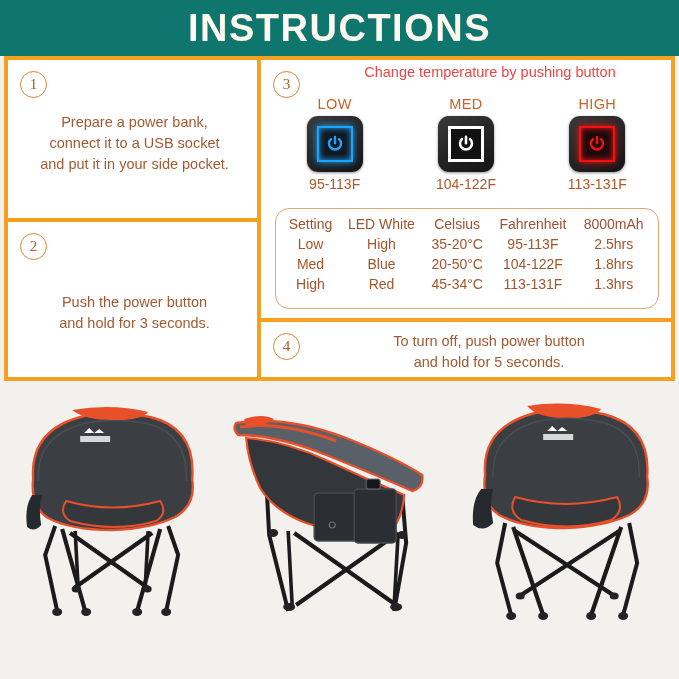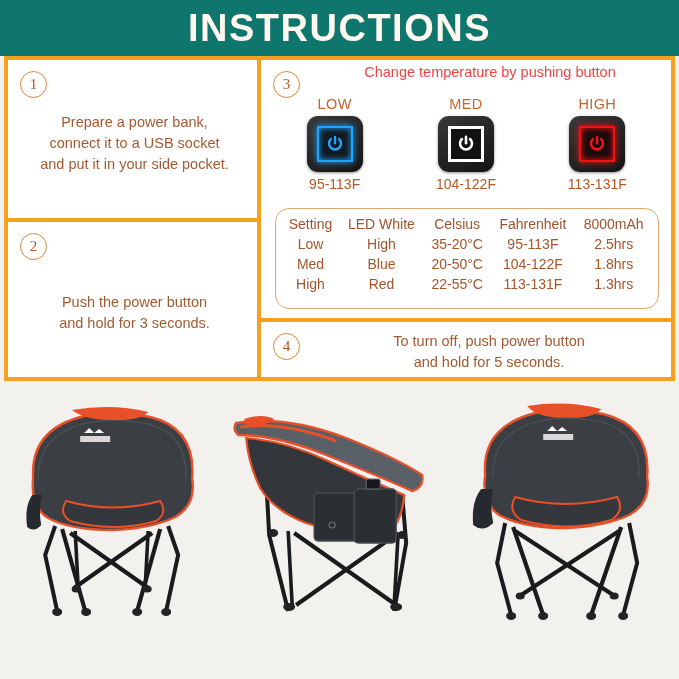--- a/index.html
+++ b/index.html
@@ -234,21 +234,21 @@
               <tr>
                 <td class="lbl">Med</td>
                 <td>Blue</td>
                 <td>20-50°C</td>
                 <td>104-122F</td>
                 <td>1.8hrs</td>
               </tr>
               <tr>
                 <td class="lbl">High</td>
                 <td>Red</td>
-                <td>22-55°C</td>
+                <td>45-34°C</td>
                 <td>113-131F</td>
                 <td>1.3hrs</td>
               </tr>
             </tbody>
           </table>
         </div>
       </div>
 
       <div class="panel p4">
         <div class="badge">4</div>

